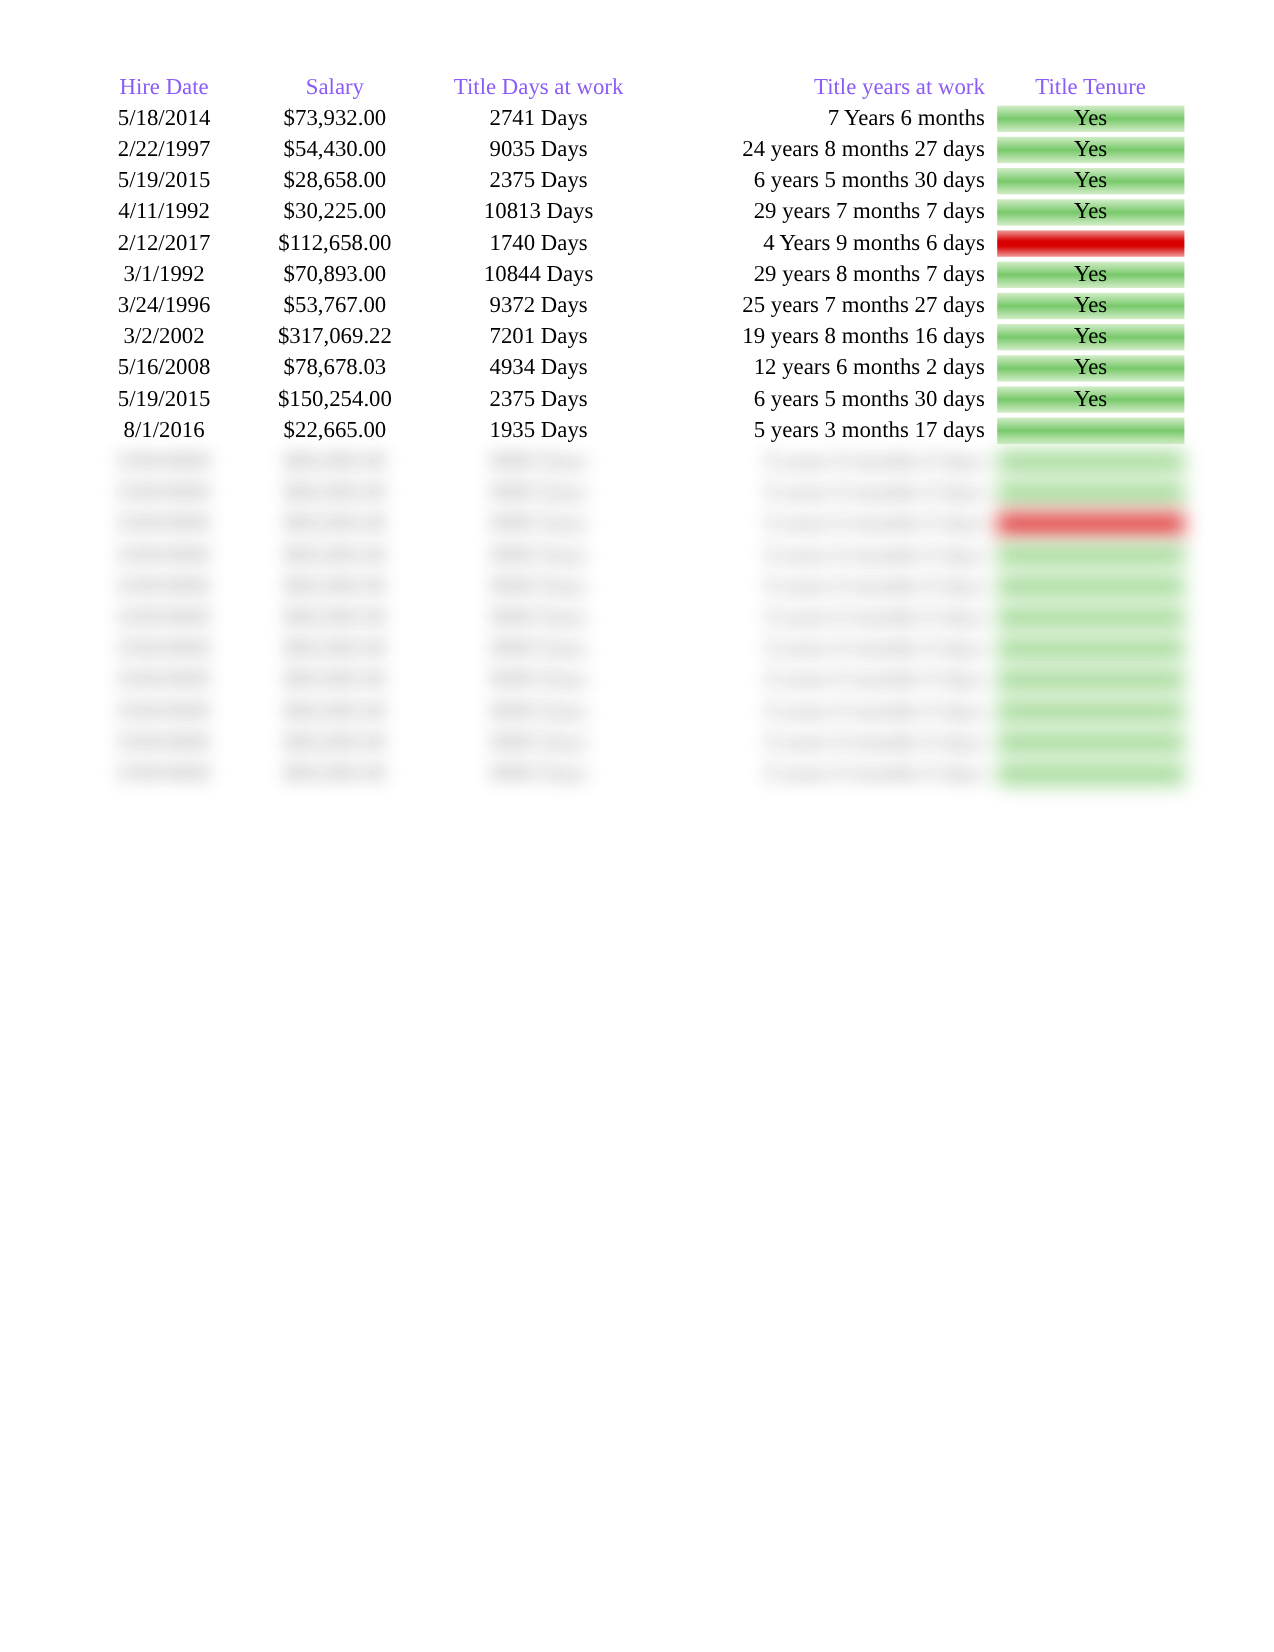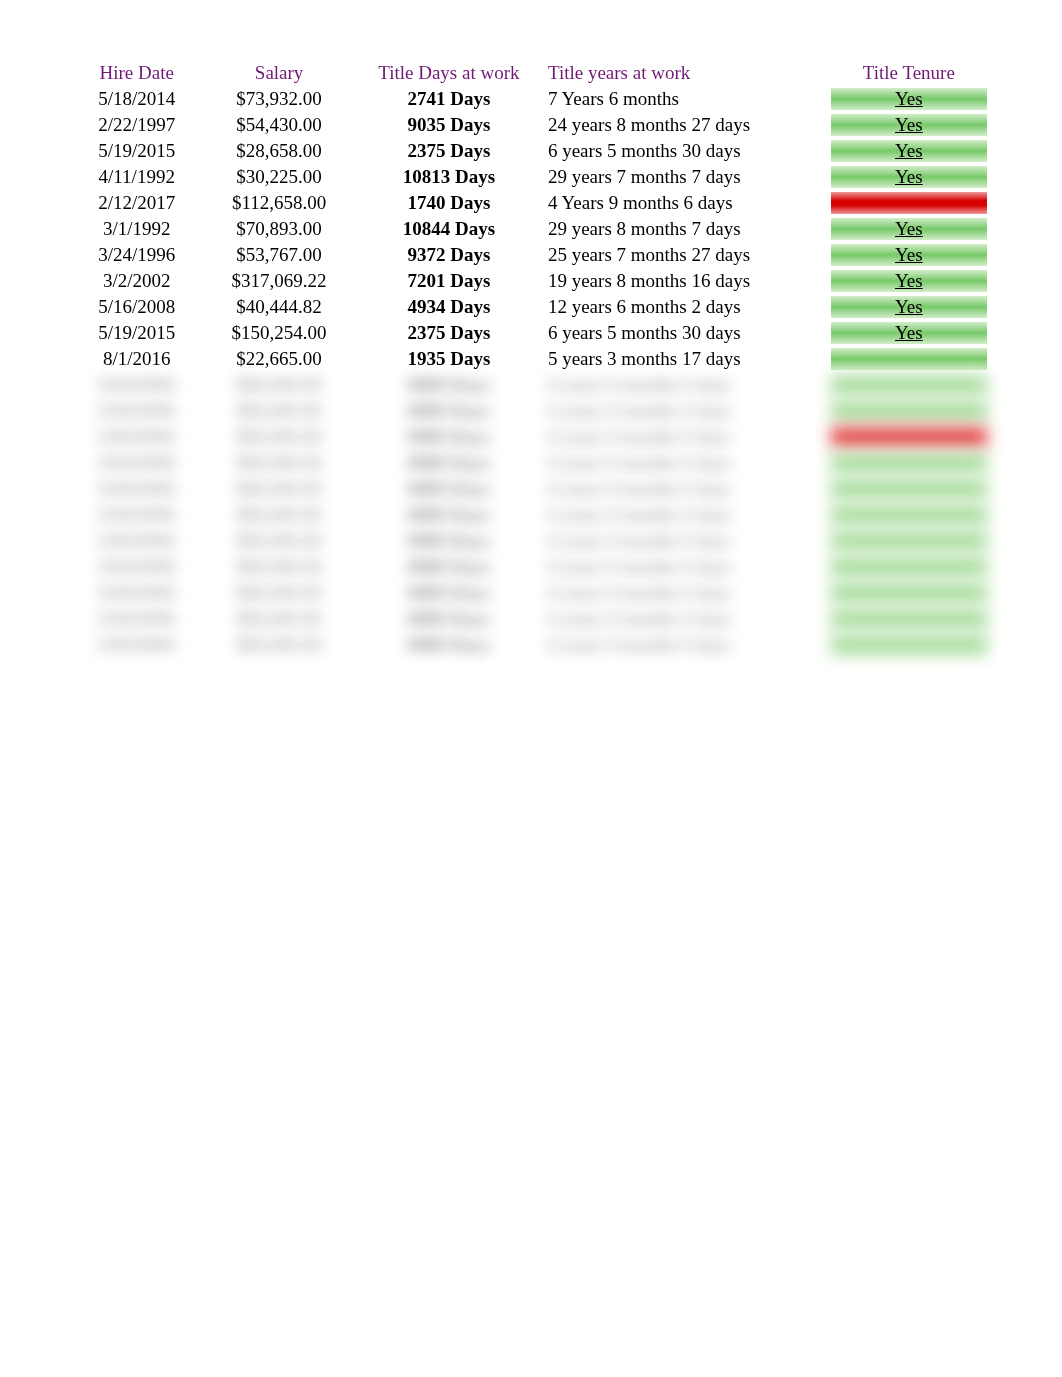--- a/index.html
+++ b/index.html
@@ -27,36 +27,35 @@
     }
     .cell {
       display: table-cell;
       padding: 2px 6px;
       vertical-align: middle;
       text-align: center;
       height: 26px;
     }
     .header .cell {
       font-weight: normal;
-      color: #701a75;
+      color: #8b5cf6;
     }
     .col-hire { width: 120px; text-align: center; }
     .col-salary { width: 140px; text-align: center; }
-    .col-days { width: 170px; text-align: center; font-weight: bold; }
-    .col-years { width: 260px; text-align: left; }
+    .col-days { width: 170px; text-align: center; }
+    .col-years { width: 260px; text-align: right; }
     .col-tenure { width: 150px; padding: 1px 4px; }
     .tenure-yes-inner, .tenure-no-inner {
       display: block;
       width: 100%;
       height: 22px;
       line-height: 22px;
     }
     .tenure-yes-inner {
       background: linear-gradient(to bottom, #d2edc8 0%, #78c96a 50%, #d2edc8 100%);
-      text-decoration: underline;
     }
     .tenure-no-inner {
       background: linear-gradient(to bottom, #e99 0%, #d80000 40%, #d80000 60%, #e99 100%);
     }
 
     .blurred {
       filter: blur(7px);
       opacity: 0.85;
       color: #777;
     }
@@ -145,21 +144,21 @@
       <div class="cell col-hire">3/2/2002</div>
       <div class="cell col-salary">$317,069.22</div>
       <div class="cell col-days">7201 Days</div>
       <div class="cell col-years">19 years 8 months 16 days</div>
       <div class="cell col-tenure">
         <span class="tenure-yes-inner">Yes</span>
       </div>
     </div>
     <div class="row">
       <div class="cell col-hire">5/16/2008</div>
-      <div class="cell col-salary">$40,444.82</div>
+      <div class="cell col-salary">$78,678.03</div>
       <div class="cell col-days">4934 Days</div>
       <div class="cell col-years">12 years 6 months 2 days</div>
       <div class="cell col-tenure">
         <span class="tenure-yes-inner">Yes</span>
       </div>
     </div>
     <div class="row">
       <div class="cell col-hire">5/19/2015</div>
       <div class="cell col-salary">$150,254.00</div>
       <div class="cell col-days">2375 Days</div>

